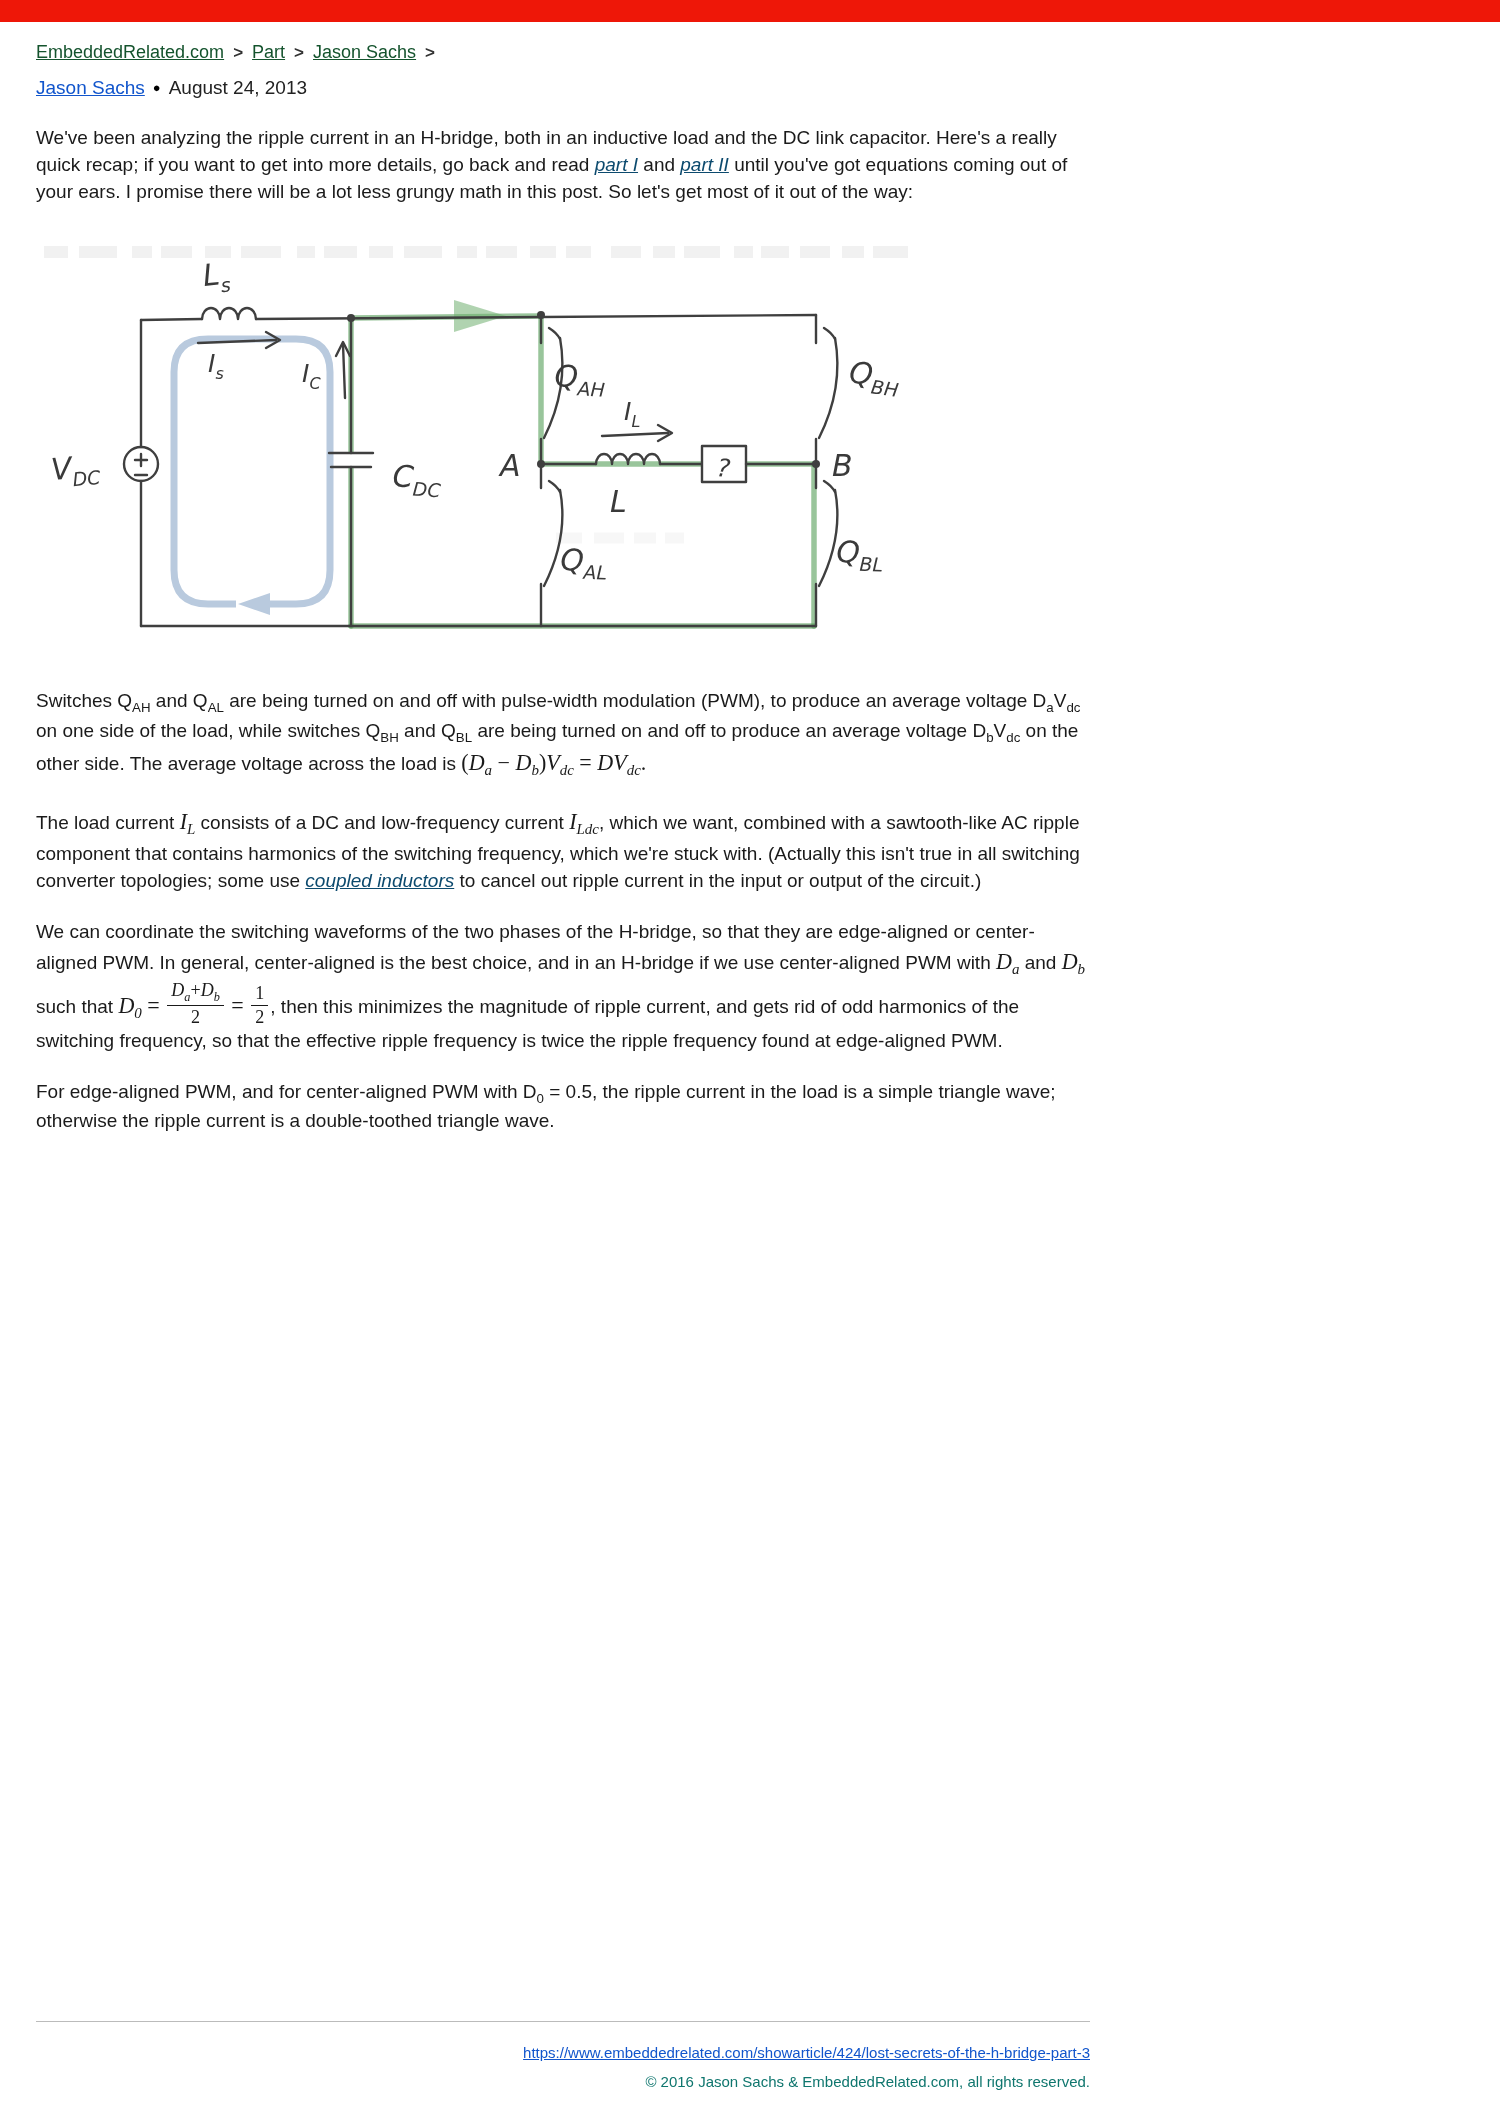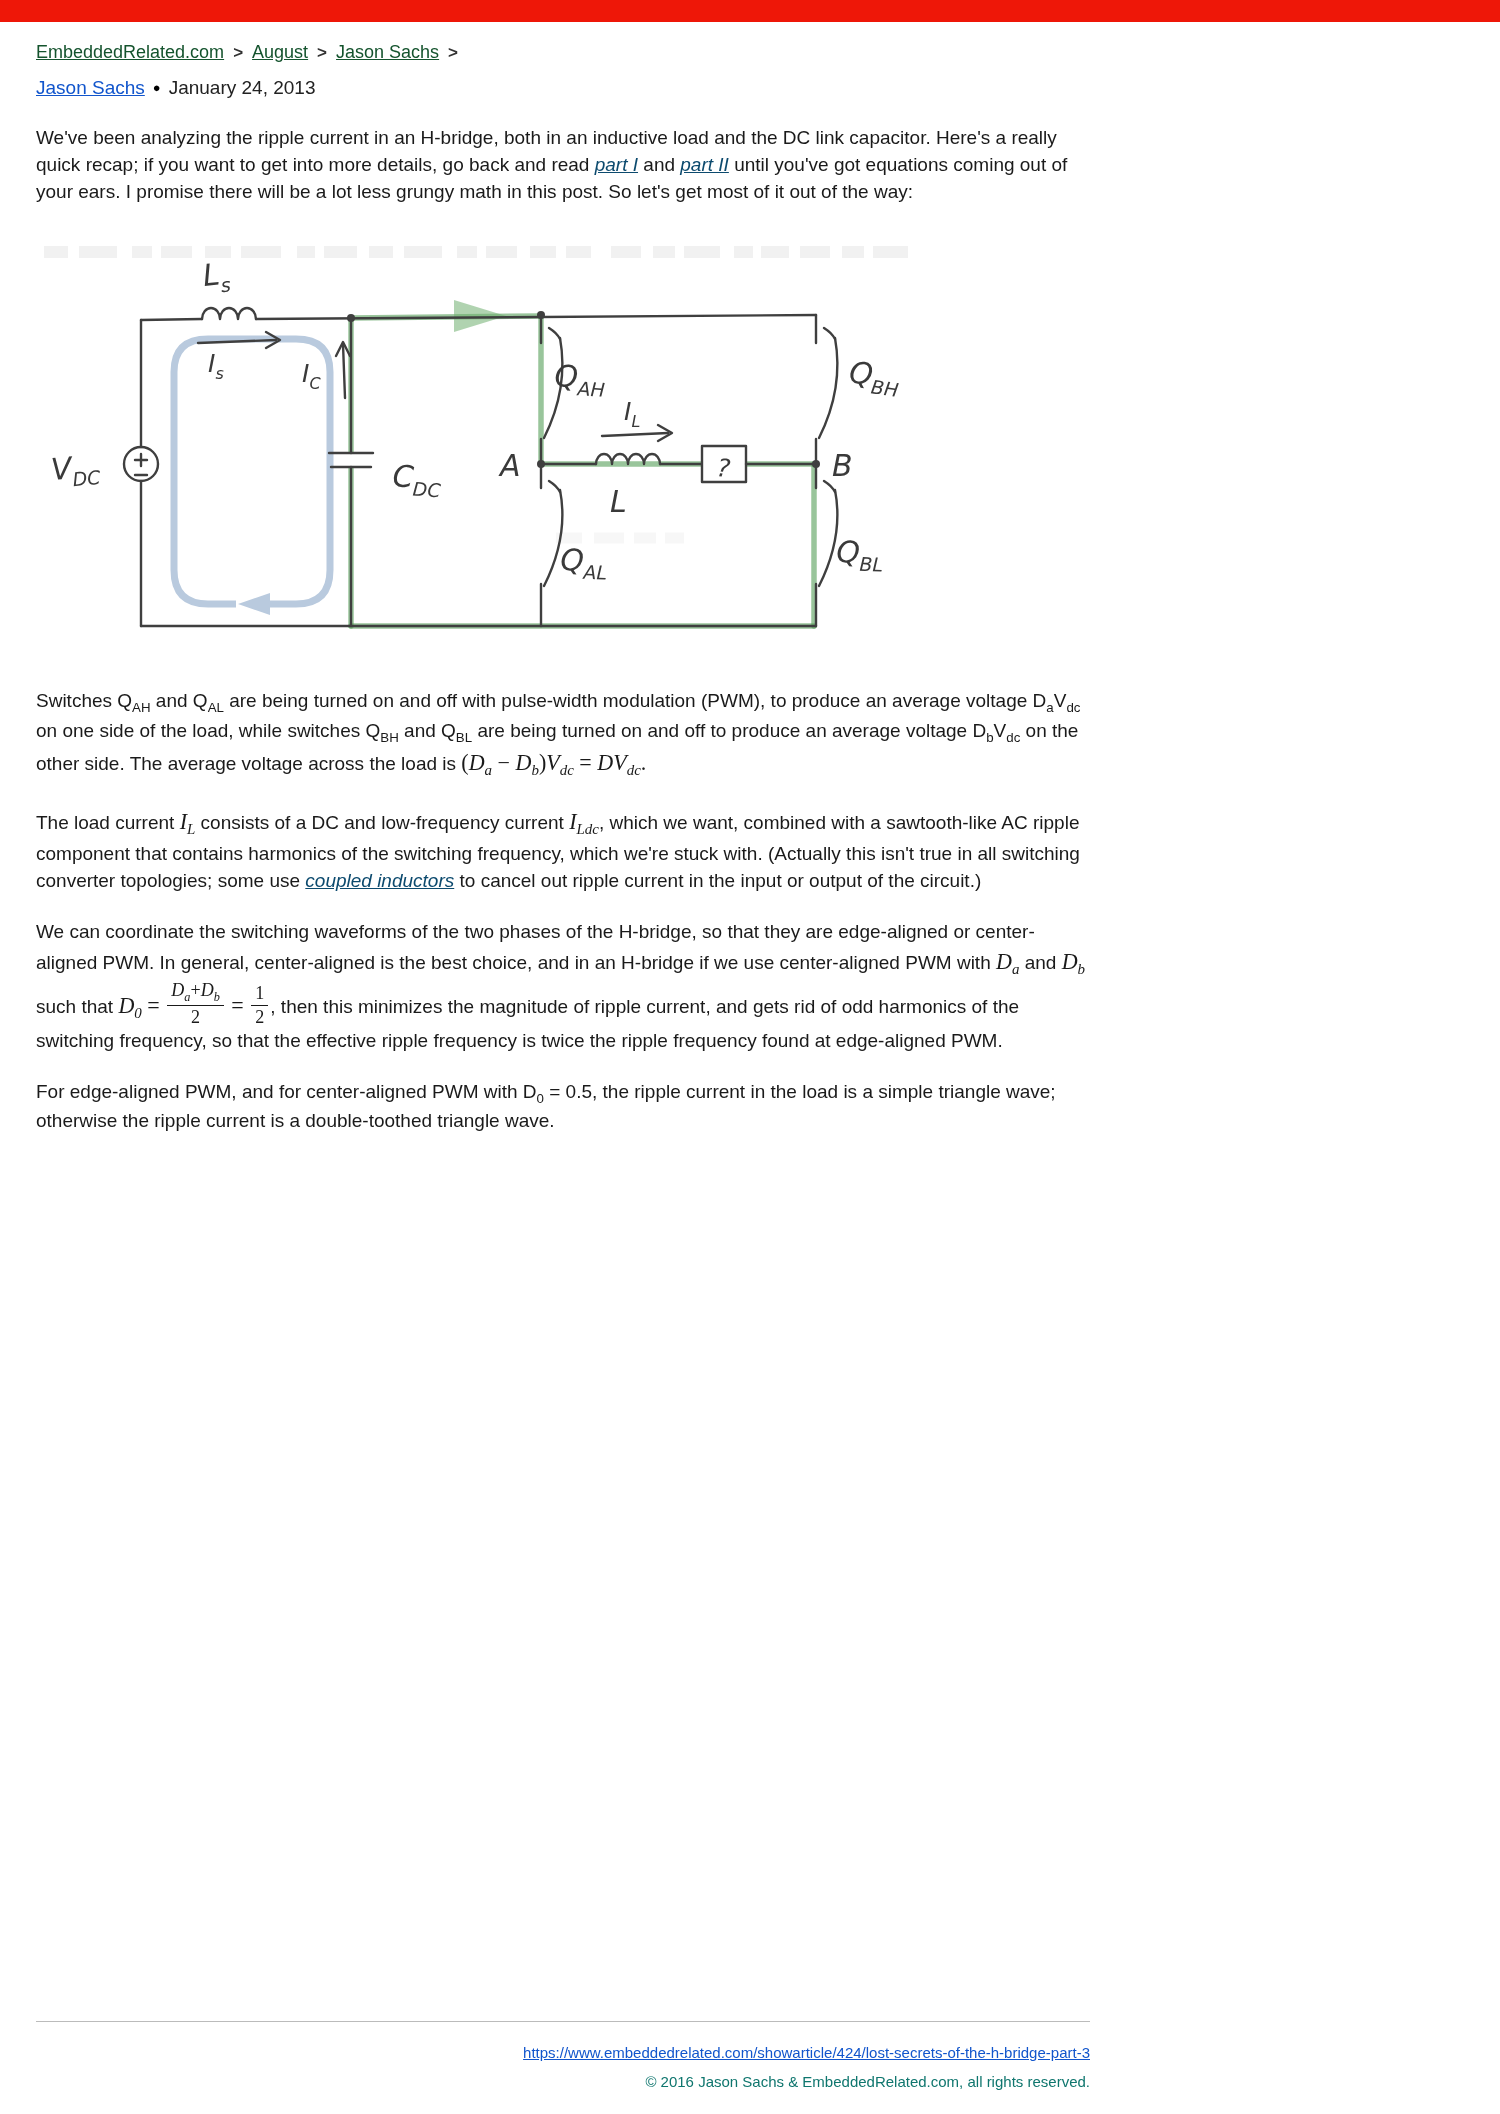--- a/index.html
+++ b/index.html
@@ -72,26 +72,26 @@
 </head>
 <body>
 
 <div class="page">
 
   <div class="topbar" style="background: rgb(238, 23, 8);"></div>
 
   <div class="content">
 
     <nav class="breadcrumb">
-      <a href="#">EmbeddedRelated.com</a><span class="sep">&gt;</span><a href="#">August</a><span class="sep">&gt;</span><a href="#">Jason Sachs</a><span class="sep">&gt;</span>
+      <a href="#">EmbeddedRelated.com</a><span class="sep">&gt;</span><a href="#">Part</a><span class="sep">&gt;</span><a href="#">Jason Sachs</a><span class="sep">&gt;</span>
     </nav>
 
 
     <div class="byline">
-      <a href="#">Jason Sachs</a><span class="bullet">●</span><span>January 24, 2013</span>
+      <a href="#">Jason Sachs</a><span class="bullet">●</span><span>August 24, 2013</span>
     </div>
 
     <div class="article-text intro">
         <p>We've been analyzing the ripple current in an H-bridge, both in an inductive load and the DC link capacitor. Here's a really quick recap; if you want to get into more details, go back and read <a href="#" class="inline-link">part I</a> and <a href="#" class="inline-link">part II</a> until you've got equations coming out of your ears. I promise there will be a lot less grungy math in this post. So let's get most of it out of the way:</p>
       </div>
 
     <figure class="circuit">
       <svg width="925" height="440" viewBox="0 0 925 440">
 
         <g>

